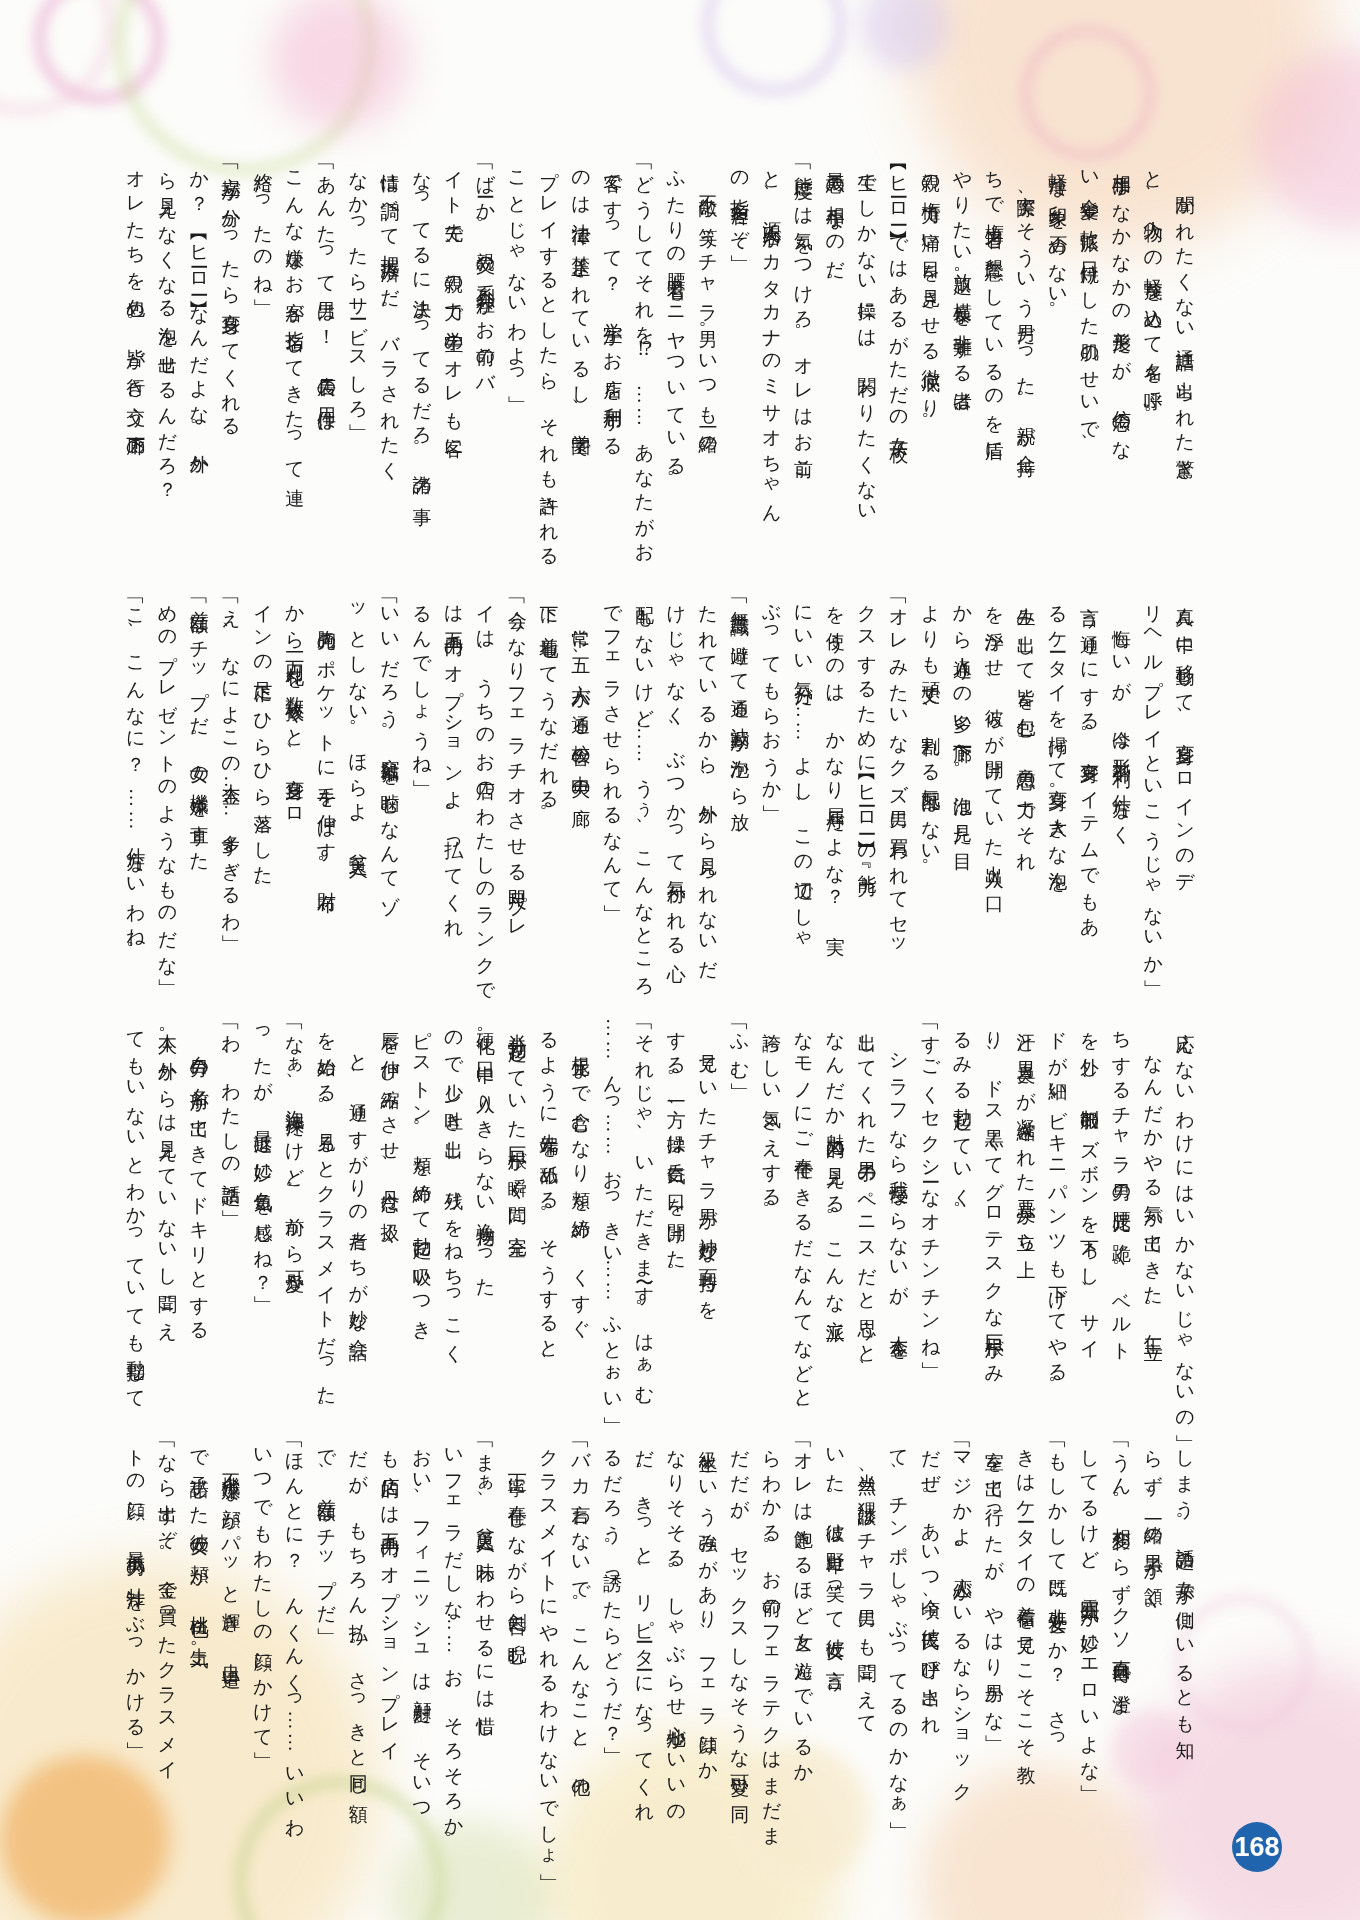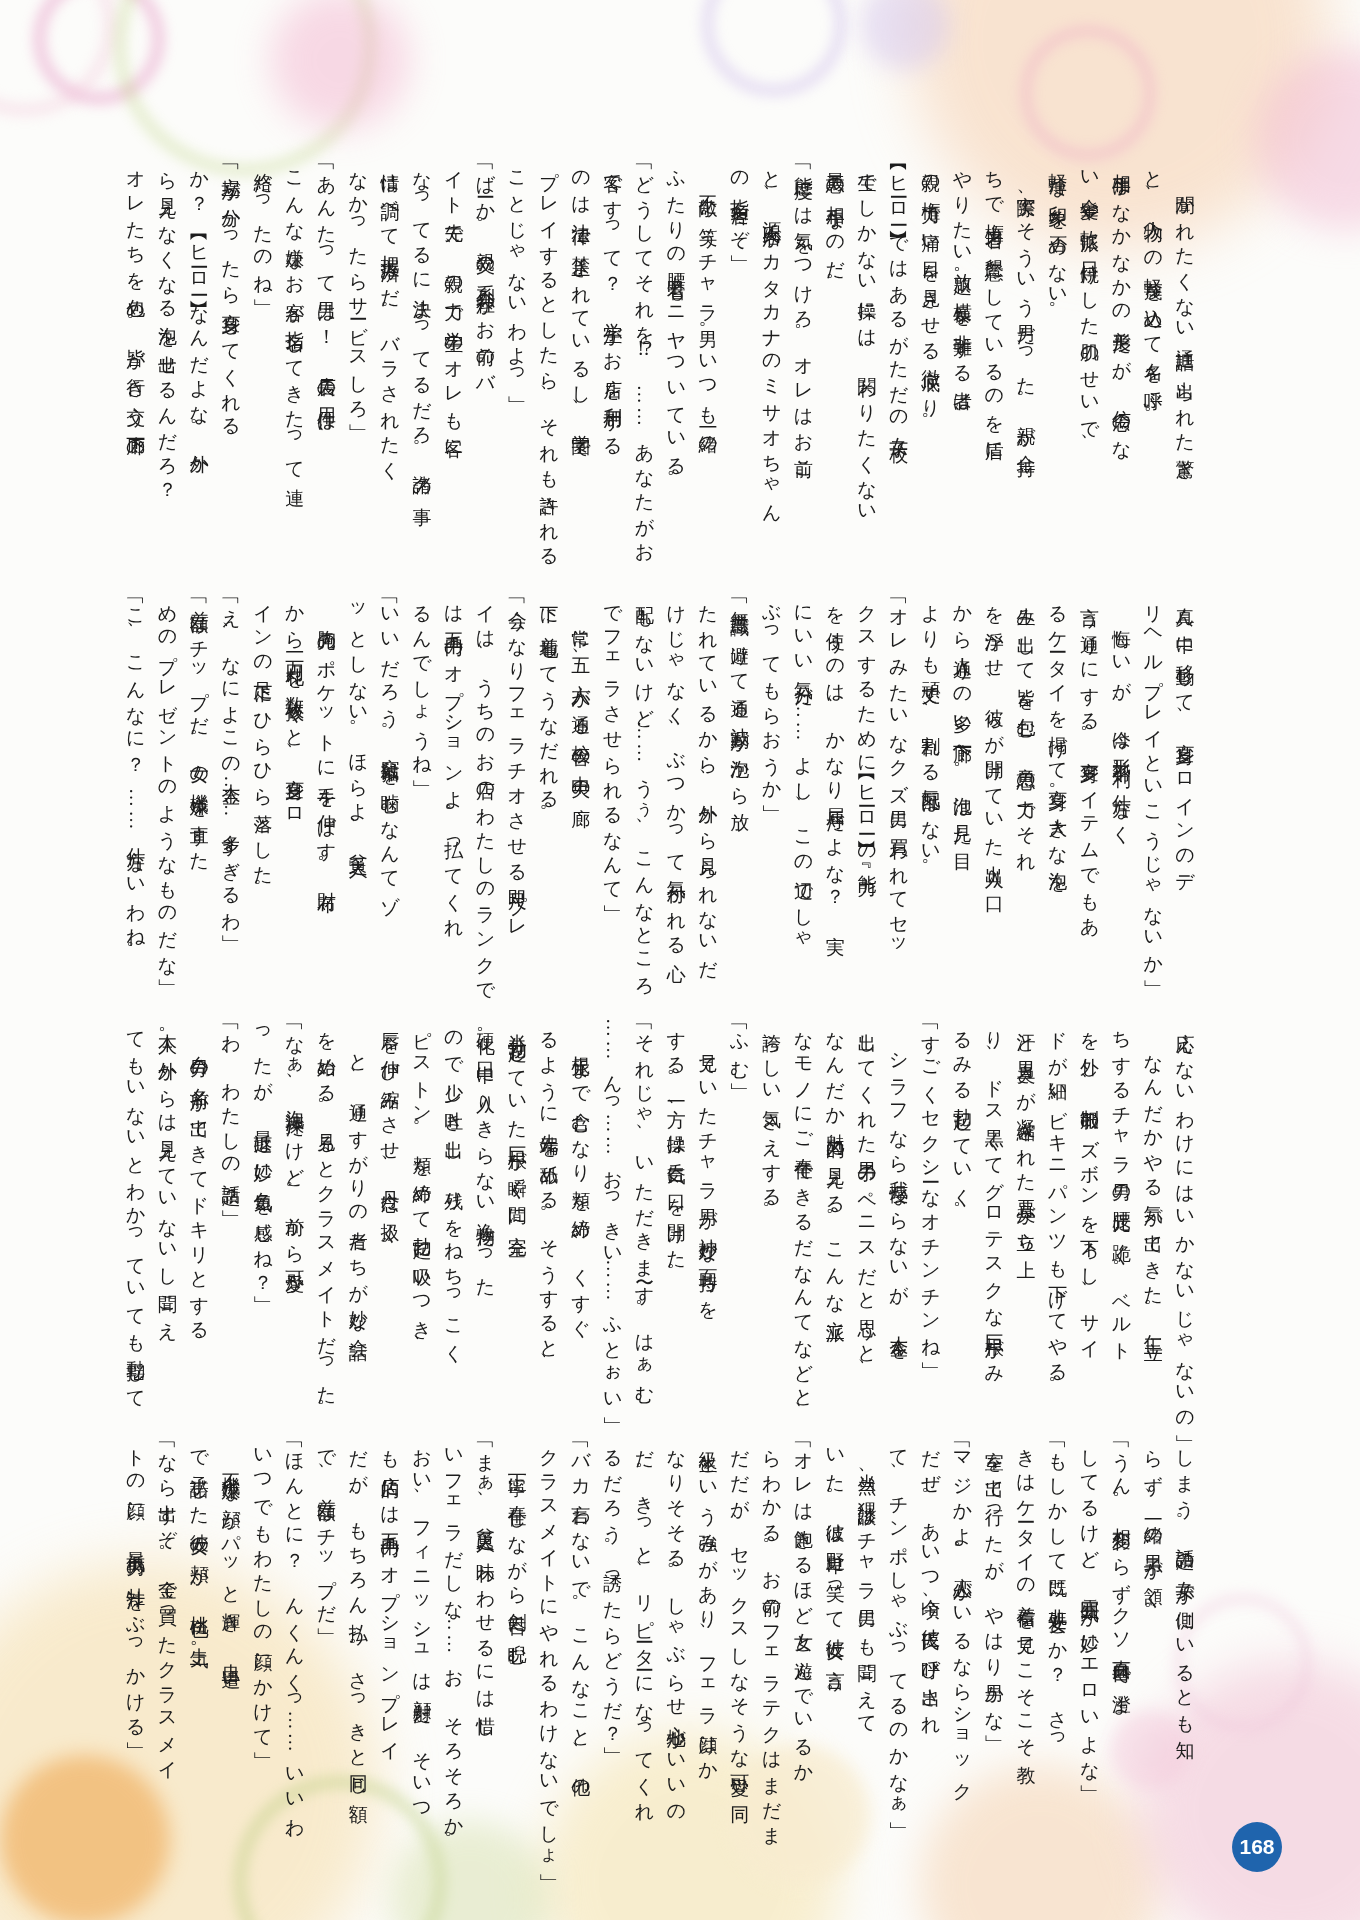--- a/index.html
+++ b/index.html
@@ -32,21 +32,21 @@
   .d18{left:1110px;top:1710px; width:80px; height:80px; background:#f3c8da;opacity:.5;filter:blur(9px);}
   .d19{left:390px; top:1820px; width:160px;height:160px;background:#cdd99a;opacity:.4;filter:blur(16px);}
   
   .band{position:absolute;right:159px;height:384px;writing-mode:vertical-rl;text-orientation:mixed;
         font-size:19px;letter-spacing:3.4px;color:var(--text);}
   .band-1{top:158px;} .band-2{top:592px;} .band-3{top:1018px;} .band-4{top:1436px;}
   .col{line-height:31.8px;white-space:nowrap;}
   
   .page-num{position:absolute;left:1232px;top:1822px;width:50px;height:50px;border-radius:50%;
             background:var(--badge_bg);display:flex;align-items:center;justify-content:center;}
-  .page-num span{font-family:"Liberation Sans","DejaVu Sans",sans-serif;font-size:21px;font-weight:600;
+  .page-num span{font-family:"Liberation Sans","DejaVu Sans",sans-serif;font-size:27px;font-weight:600;
             color:var(--badge_text);letter-spacing:0;}
 </style>
 </head>
 <body>
 
 <div class="page">
 
   <div>
     <div class="bokeh ring d1"></div>
     <div class="bokeh ring d2"></div>

